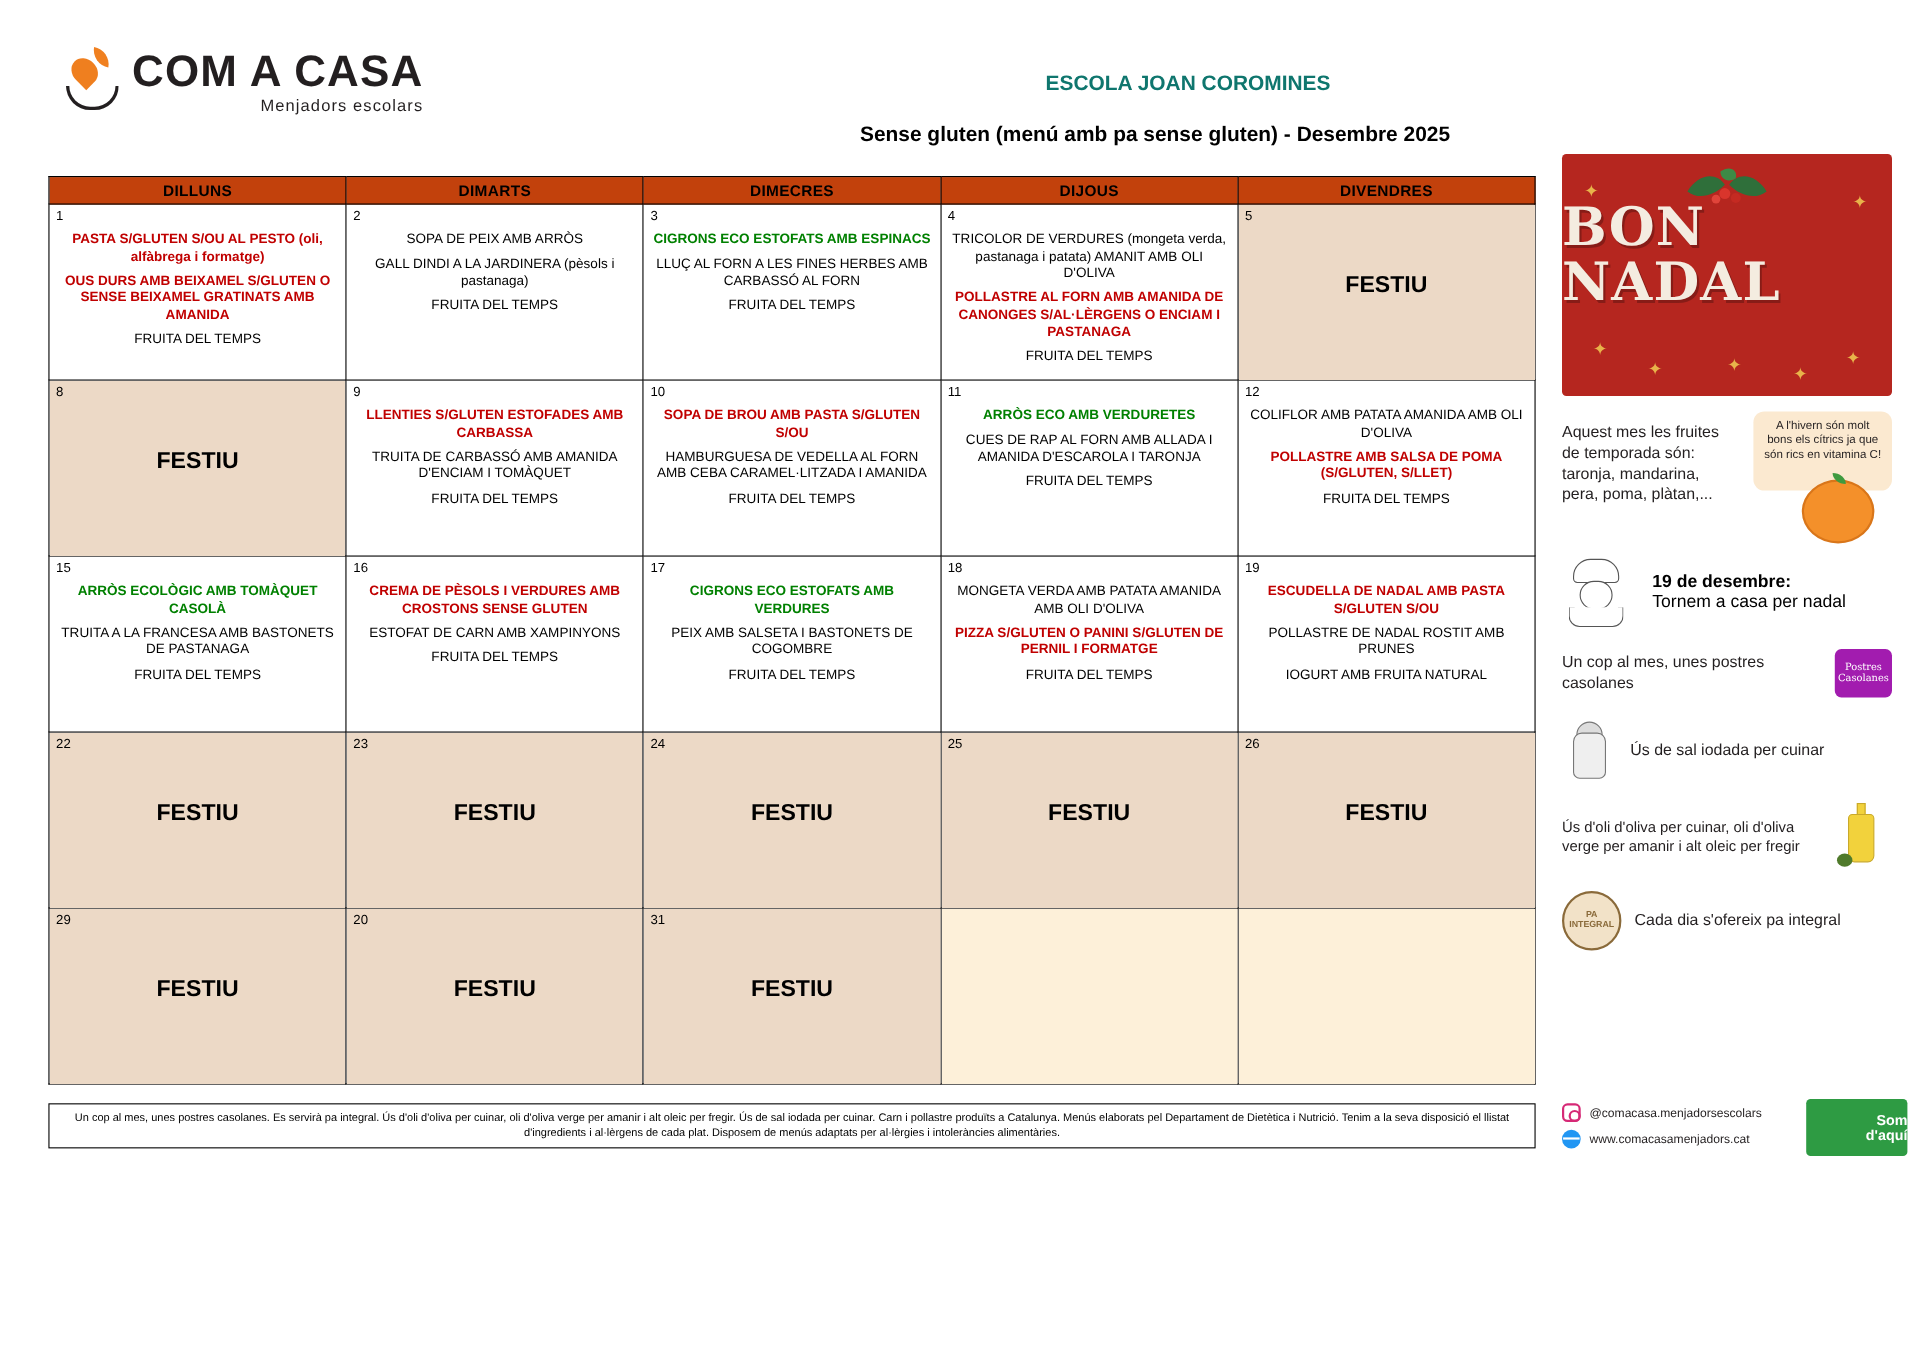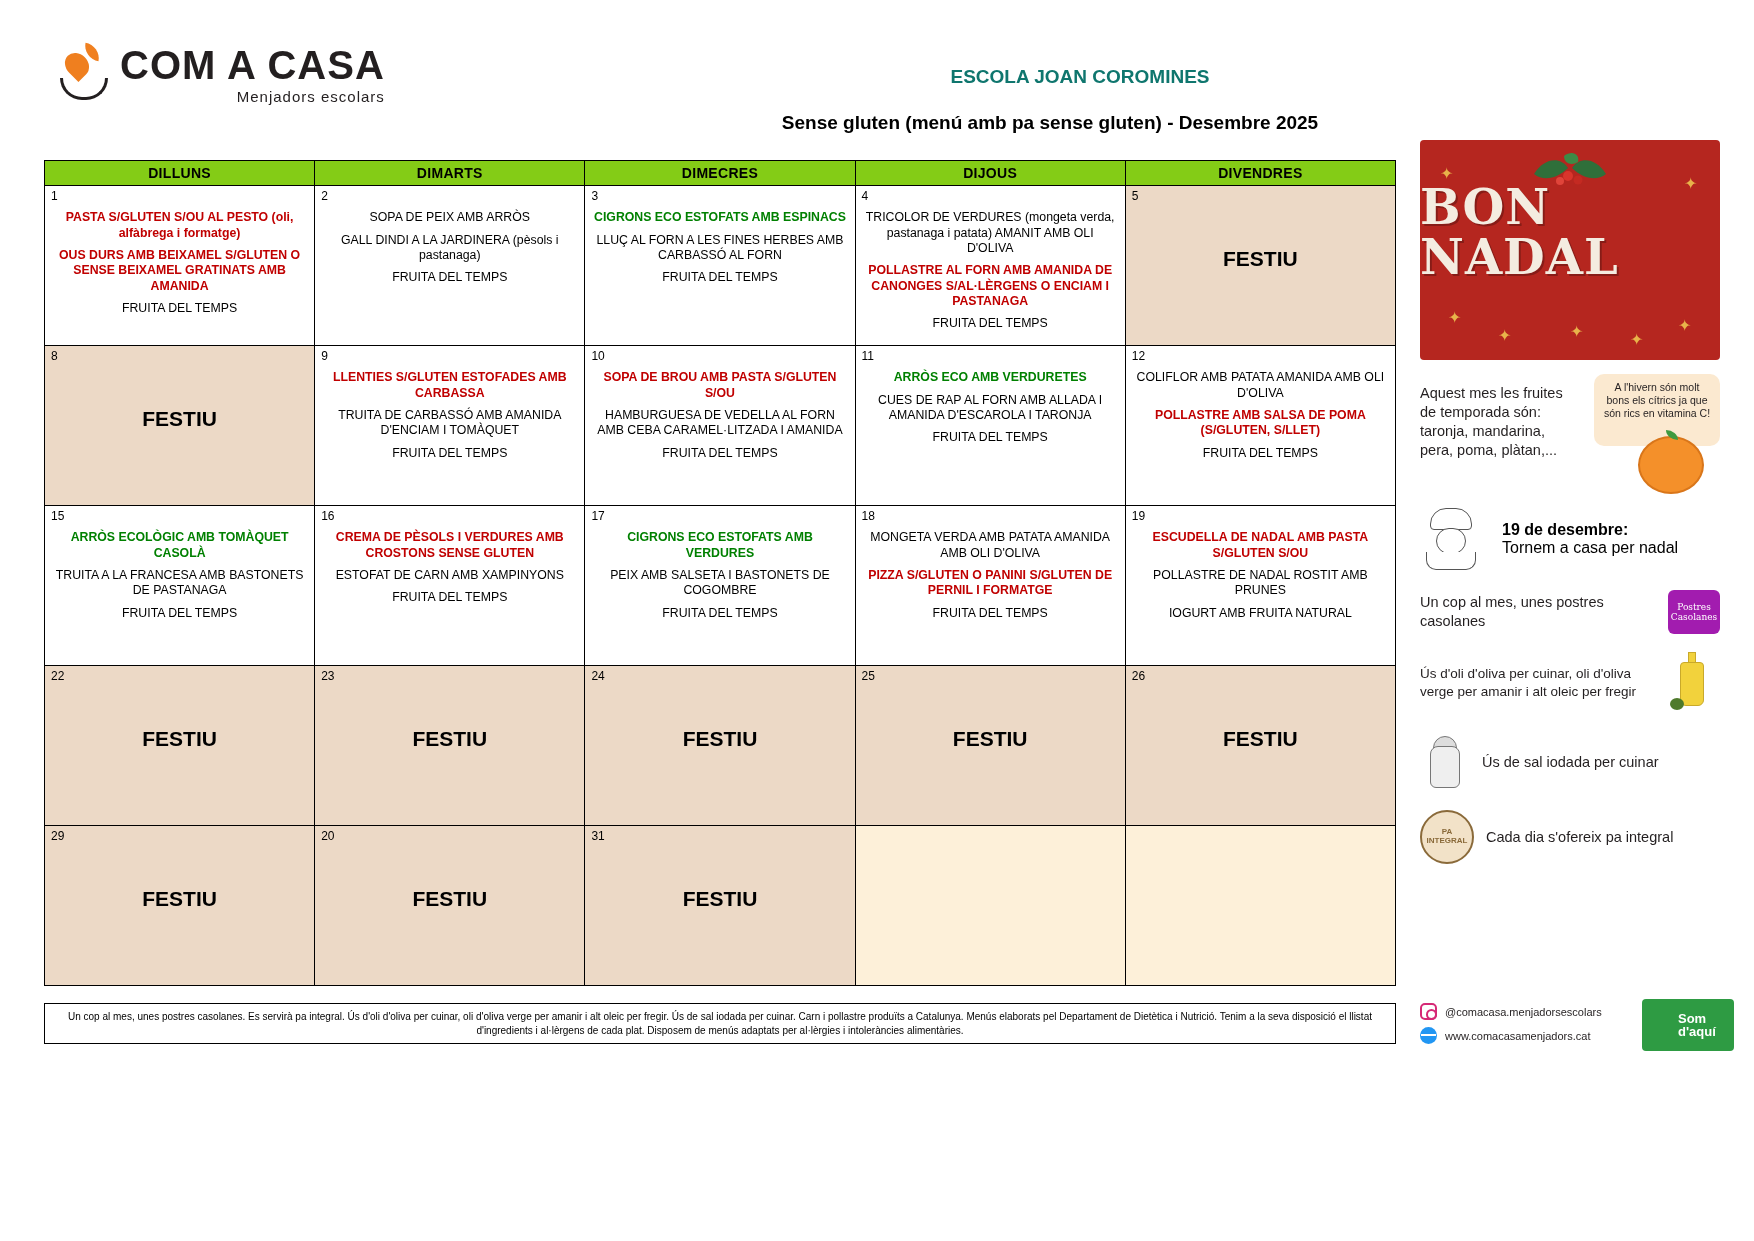--- a/index.html
+++ b/index.html
@@ -72,21 +72,21 @@
     left: 44px; top: 160px;
     width: 1352px;
   }
   table.cal {
     border-collapse: collapse;
     width: 100%;
     table-layout: fixed;
   }
   table.cal th {
     border: 1px solid #000;
-    background: #84cc16;
+    background: #c2410c;
     font-size: 14px;
     font-weight: bold;
     padding: 4px 0;
     text-align: center;
     letter-spacing: 0.3px;
   }
   table.cal td {
     border: 1px solid #000;
     vertical-align: top;
     height: 160px;
@@ -223,21 +223,21 @@
   .social { position: absolute; left: 1420px; top: 1003px; width: 320px; font-size: 11px; color: #231f20; }
   .social .row { display: flex; align-items: center; gap: 8px; margin-bottom: 7px; }
   .ig-icon { width: 17px; height: 17px; border: 2px solid #d62976; border-radius: 5px; position: relative; flex: 0 0 auto; }
   .ig-icon:after { content: ""; position: absolute; left: 4px; top: 4px; width: 7px; height: 7px; border: 2px solid #d62976; border-radius: 50%; }
   .web-icon { width: 17px; height: 17px; border-radius: 50%; background: #2196f3; flex: 0 0 auto; position: relative; }
   .web-icon:after { content: ""; position: absolute; left: 1px; top: 7px; width: 15px; height: 2px; background: #fff; }
   .logo-soc {
     position: absolute; right: 6px; top: -4px;
     width: 92px; height: 52px; background: #2e9b43; border-radius: 4px;
     color: #fff; font-size: 13px; font-weight: bold; display: flex;
-    align-items: center; justify-content: center; text-align: left; line-height: 1.0; padding-left: 36px;
+    align-items: center; justify-content: center; text-align: right; line-height: 1.0; padding-left: 36px;
   }
 </style>
 </head>
 <body>
 
 <div id="page">
 
   <div class="logo-wrap">
     <div class="logo-mark">
       <div class="leaf"></div>
@@ -444,37 +444,37 @@
         <span>Tornem a casa per nadal</span>
       </div>
     </div>
 
     <div class="rail-block">
       <div class="txt2" style="flex:1;">Un cop al mes, unes postres casolanes</div>
       <div class="dessert-badge art">Postres Casolanes</div>
     </div>
 
     <div class="rail-block">
+      <div class="salt-icon art">
+        <div class="salt-cap"></div>
+        <div class="salt-body"></div>
+      </div>
+      <div class="txt2">Ús de sal iodada per cuinar</div>
+    </div>
+
+    <div class="rail-block">
       <div class="txt2" style="flex:1; font-size:13.5px;">Ús d'oli d'oliva per cuinar, oli d'oliva verge per amanir i alt oleic per fregir</div>
       <div class="oil-icon art">
         <div class="oil-neck"></div>
         <div class="oil-bottle"></div>
         <div class="olive"></div>
       </div>
     </div>
 
     <div class="rail-block">
-      <div class="salt-icon art">
-        <div class="salt-cap"></div>
-        <div class="salt-body"></div>
-      </div>
-      <div class="txt2">Ús de sal iodada per cuinar</div>
-    </div>
-
-    <div class="rail-block">
       <div class="bread-icon art">PA INTEGRAL</div>
       <div class="txt2">Cada dia s'ofereix pa integral</div>
     </div>
   </div>
 
   <div class="social">
     <div class="row">
       <span class="ig-icon"></span>
       <span>@comacasa.menjadorsescolars</span>
     </div>

